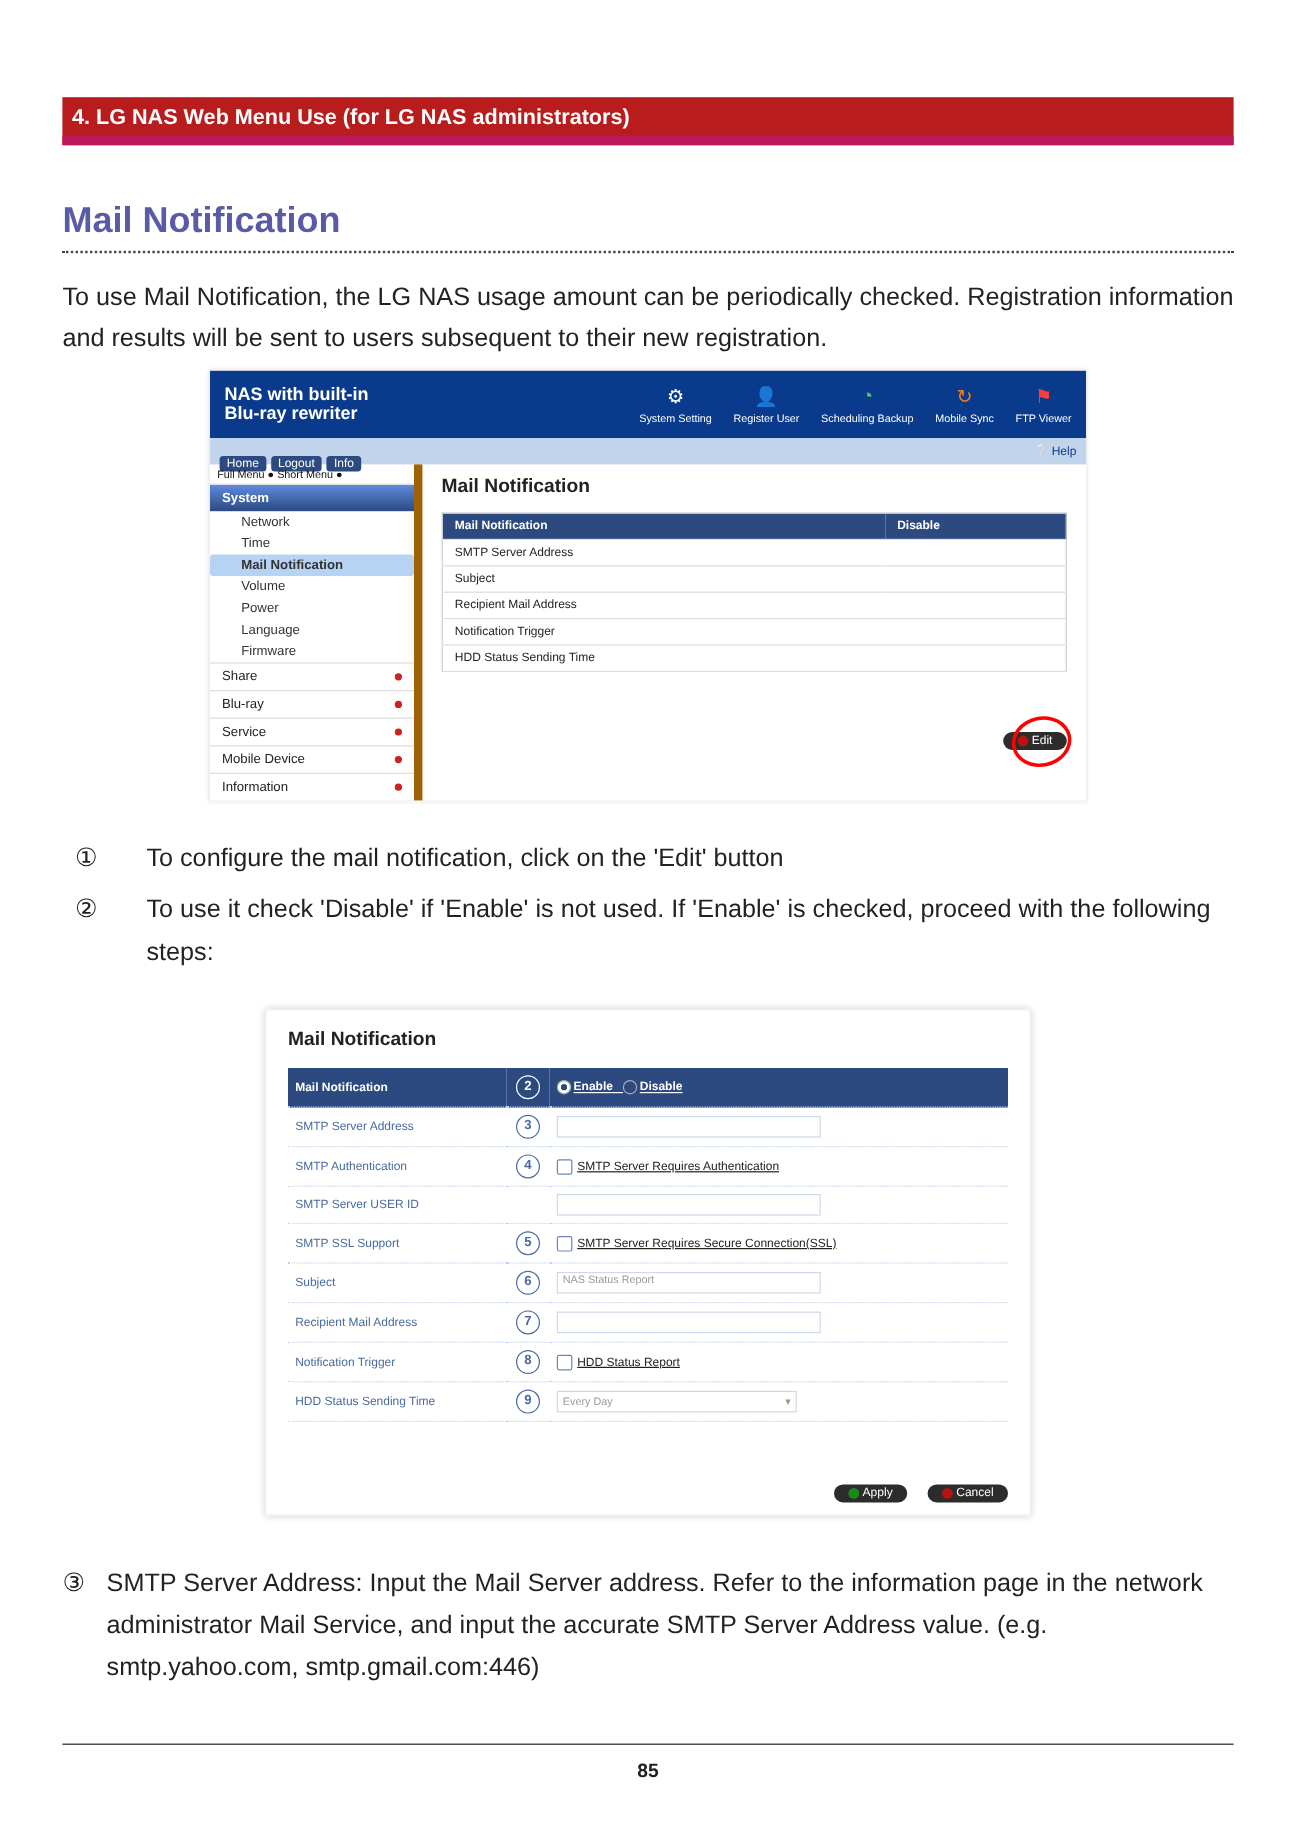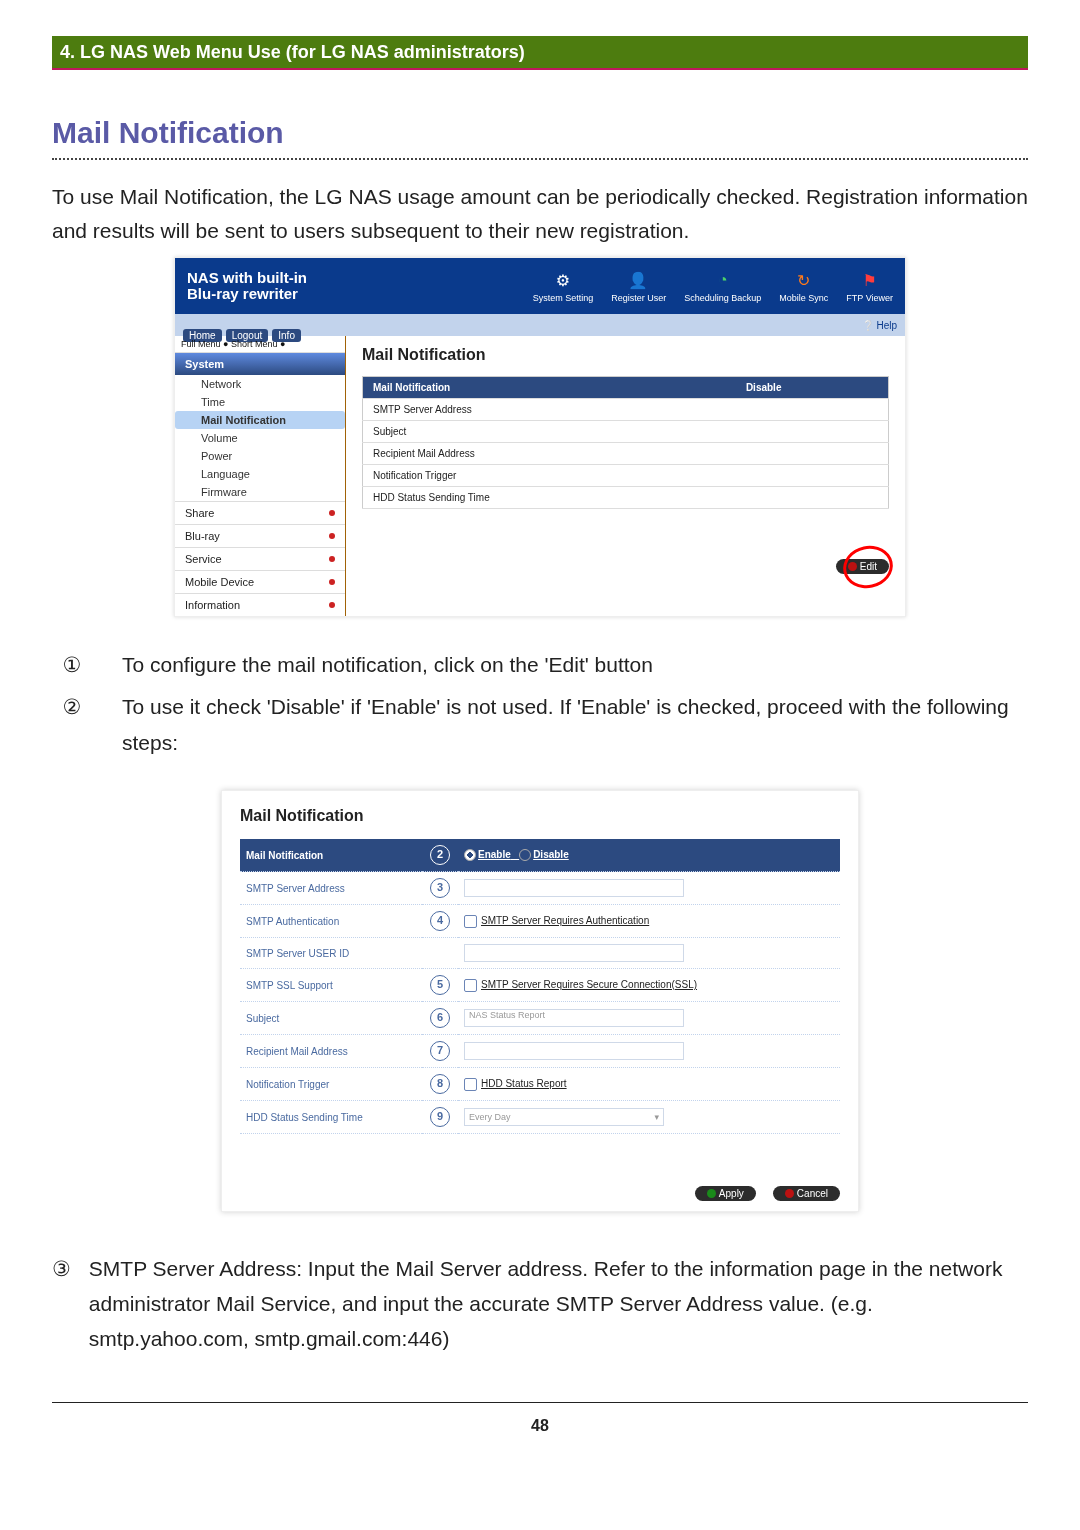--- a/index.html
+++ b/index.html
@@ -1,31 +1,31 @@
 <!DOCTYPE html>
 <html><head>
 <meta charset="utf-8">
 <style>
   body{margin:0;background:#fff;font-family:Arial,Helvetica,sans-serif;color:#222;}
   .page{width:1080px;margin:0 auto;padding:36px 52px 30px 52px;box-sizing:border-box;}
-  .chapter-bar{background:#4d7c0f;color:#fff;font-size:18px;font-weight:bold;height:32px;line-height:32px;padding:0 8px;border-bottom:2px solid #be185d;}
+  .chapter-bar{background:#b91c1c;color:#fff;font-size:18px;font-weight:bold;height:32px;line-height:32px;padding:0 8px;border-bottom:8px solid #be185d;margin-top:45px;}
   h1.section{font-size:30px;color:#5a5aa6;font-weight:bold;margin:46px 0 8px 0;border-bottom:2px dotted #444;padding-bottom:8px;}
   p.lead{font-size:21px;line-height:1.6;margin:20px 0 10px 0;}
   .shot{width:730px;margin:8px auto 30px auto;border:1px solid #eee;box-shadow:0 0 4px rgba(0,0,0,0.15);font-size:10px;position:relative;}
   
   .nas-head{background:#0a3a8c;color:#fff;height:56px;display:flex;align-items:center;padding:0 12px;gap:10px;}
   .nas-title{font-weight:bold;font-size:15px;line-height:1.1;flex:1;}
   .nas-icons{display:flex;gap:18px;font-size:9px;text-align:center;}
   .nas-icons .ic{display:flex;flex-direction:column;align-items:center;gap:2px;}
   .nas-icons .glyph{width:22px;height:22px;border-radius:4px;display:flex;align-items:center;justify-content:center;font-size:16px;}
   .tabs-row{background:#c2d3ec;height:22px;display:flex;align-items:center;padding:0 8px;gap:4px;font-size:10px;}
   .tabs-row .tab{background:#2c4a80;color:#fff;border-radius:3px;padding:1px 6px;margin-top:20px;}
   .help{margin-left:auto;color:#0a3a8c;font-size:10px;display:flex;align-items:center;gap:2px;}
   .shot-body{display:flex;min-height:230px;}
-  .sidebar{width:170px;border-right:1px solid #a16207;font-size:11px;}
+  .sidebar{width:170px;border-right:7px solid #a16207;font-size:11px;}
   .menu-mode{padding:3px 6px;color:#111;font-size:9px;}
   .cat{border-top:1px solid #ddd;padding:5px 10px;color:#222;display:flex;align-items:center;gap:5px;}
   .cat .dot{width:6px;height:6px;background:#c22;border-radius:50%;}
   .cat.system{background:linear-gradient(#5f8adf,#2c4a80);color:#fff;font-weight:bold;text-align:right;}
   .sub{padding:3px 10px 3px 26px;color:#333;}
   .sub.active{background:#B7D3F4;border-radius:3px;font-weight:bold;}
   .main{flex:1;padding:10px 16px;}
   .main h2{font-size:16px;margin:0 0 12px 0;}
   .tbl{border:1px solid #ccc;font-size:10px;width:100%;border-collapse:collapse;}
   .tbl th,.tbl td{border-bottom:1px solid #ddd;padding:5px 10px;text-align:left;}
@@ -260,15 +260,15 @@
         </span>
   </div>
 </div>
 
 <div class="para3">
   <div class="n">③</div>
   <div>SMTP Server Address: Input the Mail Server address. Refer to the information page in the network administrator Mail Service, and input the accurate SMTP Server Address value. (e.g. smtp.yahoo.com, smtp.gmail.com:446)</div>
 </div>
 
 <hr class="hr">
-<div class="pn">48</div>
+<div class="pn">85</div>
 
 </div>
 
 </body></html>

